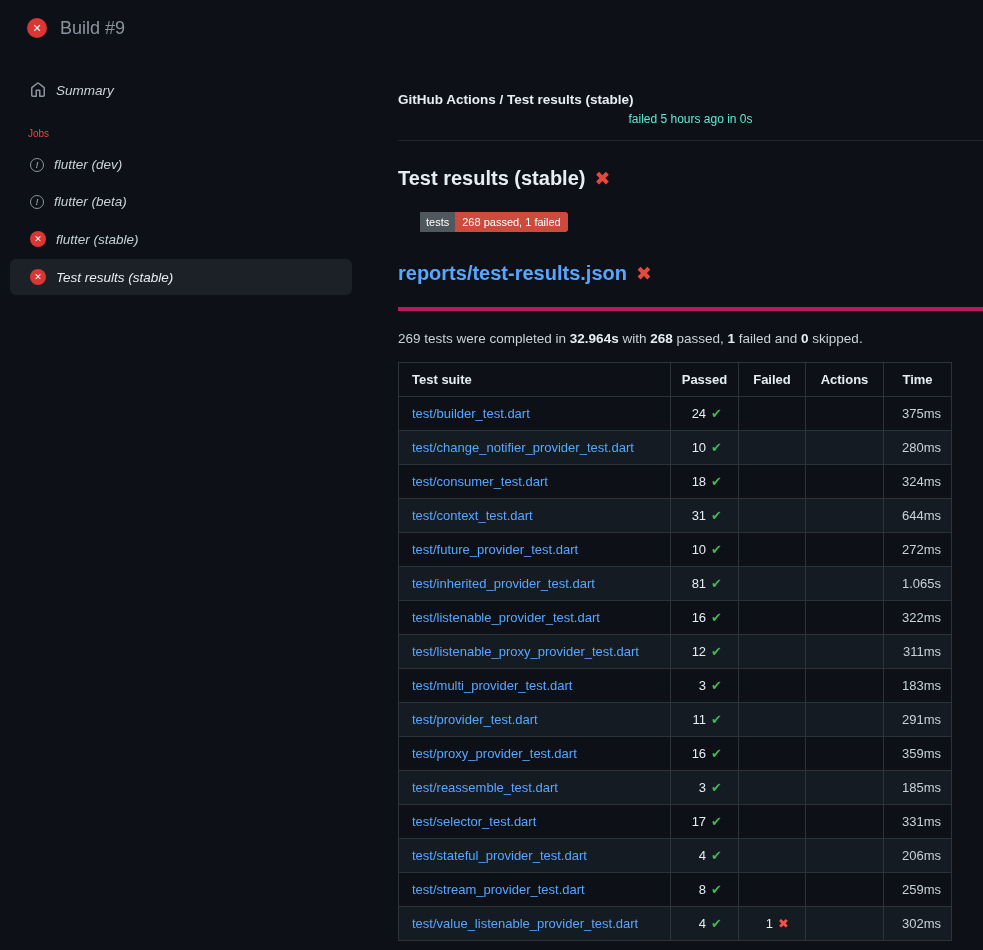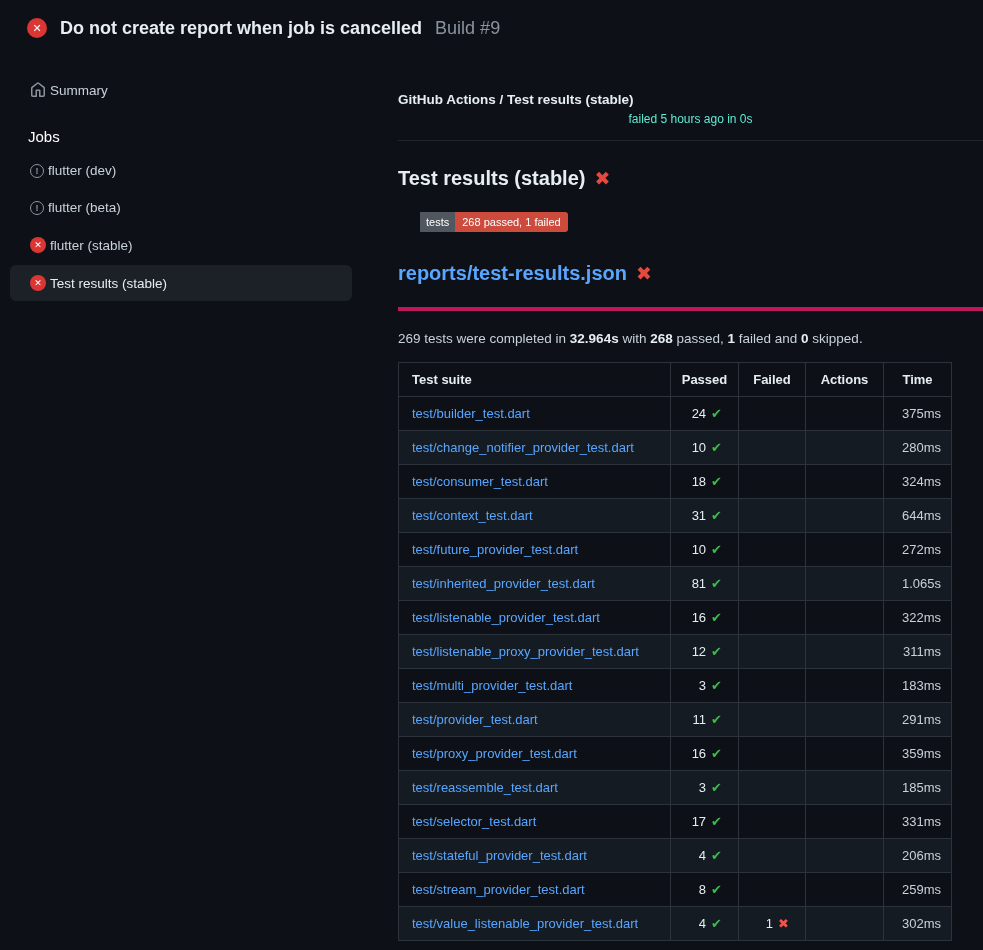--- a/index.html
+++ b/index.html
@@ -20,26 +20,26 @@
     background:#da3633; color:#fff; font-size:11px; font-weight:700;
     display:flex; align-items:center; justify-content:center;
   }
   .run-title { margin:0; font-size:18px; font-weight:700; display:inline; }
   .build-number { color:#8b949e; font-size:18px; font-weight:400; }
 
   
   .layout { display:flex; align-items:flex-start; }
   .sidebar { width:398px; flex:none; padding-top:16px; }
   .side-item {
-    display:flex; align-items:center; gap:4px;
+    display:flex; align-items:center; gap:10px;
     padding:10px 12px 10px 20px; margin:0 46px 2px 10px;
-    border-radius:6px; color:#c9d1d9; font-size:13.5px; cursor:pointer;
+    border-radius:6px; color:#c9d1d9; font-size:13.5px; cursor:pointer;font-style:italic;
   }
   .side-item.selected { background:#1c2128; color:#e6edf3; }
-  .jobs-label { color:#ffffff; font-size:15px; padding:18px 0 8px 28px; }
+  .jobs-label { color:#ef4444; font-size:10px; padding:18px 0 8px 28px; }
   .circle-red {
     width:16px; height:16px; border-radius:50%; flex:none;
     background:#da3633; color:#fff; font-size:9px; font-weight:700;
     display:flex; align-items:center; justify-content:center;
   }
   .circle-neutral {
     width:14px; height:14px; border-radius:50%; flex:none;
     border:1.5px solid #8b949e; color:#8b949e; font-size:9px; font-weight:700;
     display:flex; align-items:center; justify-content:center;
   }
@@ -91,21 +91,20 @@
   .c-num { text-align:right; padding-right:16px !important; color:#e6edf3; }
   .c-time { text-align:right; color:#c9d1d9; }
   .check { color:#3fb950; margin-left:5px; }
   .cross { color:#f85149; margin-left:5px; }
 </style>
 </head>
 <body>
 
 <header class="run-header">
   <span class="status-circle">✕</span>
-  <h1 class="run-title">Do not create report when job is cancelled</h1>
   <span class="build-number">Build #9</span>
 </header>
 
 <div class="layout">
 
   <nav class="sidebar">
     <div class="side-item">
       <span class="home-icon">
         <svg width="16" height="16" viewBox="0 0 16 16" fill="#8b949e" aria-hidden="true">
           <path d="M6.906.664a1.749 1.749 0 0 1 2.187 0l5.25 4.2c.415.332.657.835.657 1.367v7.019A1.75 1.75 0 0 1 13.25 15h-3.5a.75.75 0 0 1-.75-.75V9H7v5.25a.75.75 0 0 1-.75.75h-3.5A1.75 1.75 0 0 1 1 13.25V6.23c0-.531.242-1.034.657-1.366l5.25-4.2Zm1.25 1.171a.25.25 0 0 0-.312 0l-5.25 4.2a.25.25 0 0 0-.094.196v7.019c0 .138.112.25.25.25H5.5V8.25a.75.75 0 0 1 .75-.75h3.5a.75.75 0 0 1 .75.75v5.25h2.75a.25.25 0 0 0 .25-.25V6.23a.25.25 0 0 0-.094-.195l-5.25-4.2Z"></path>

